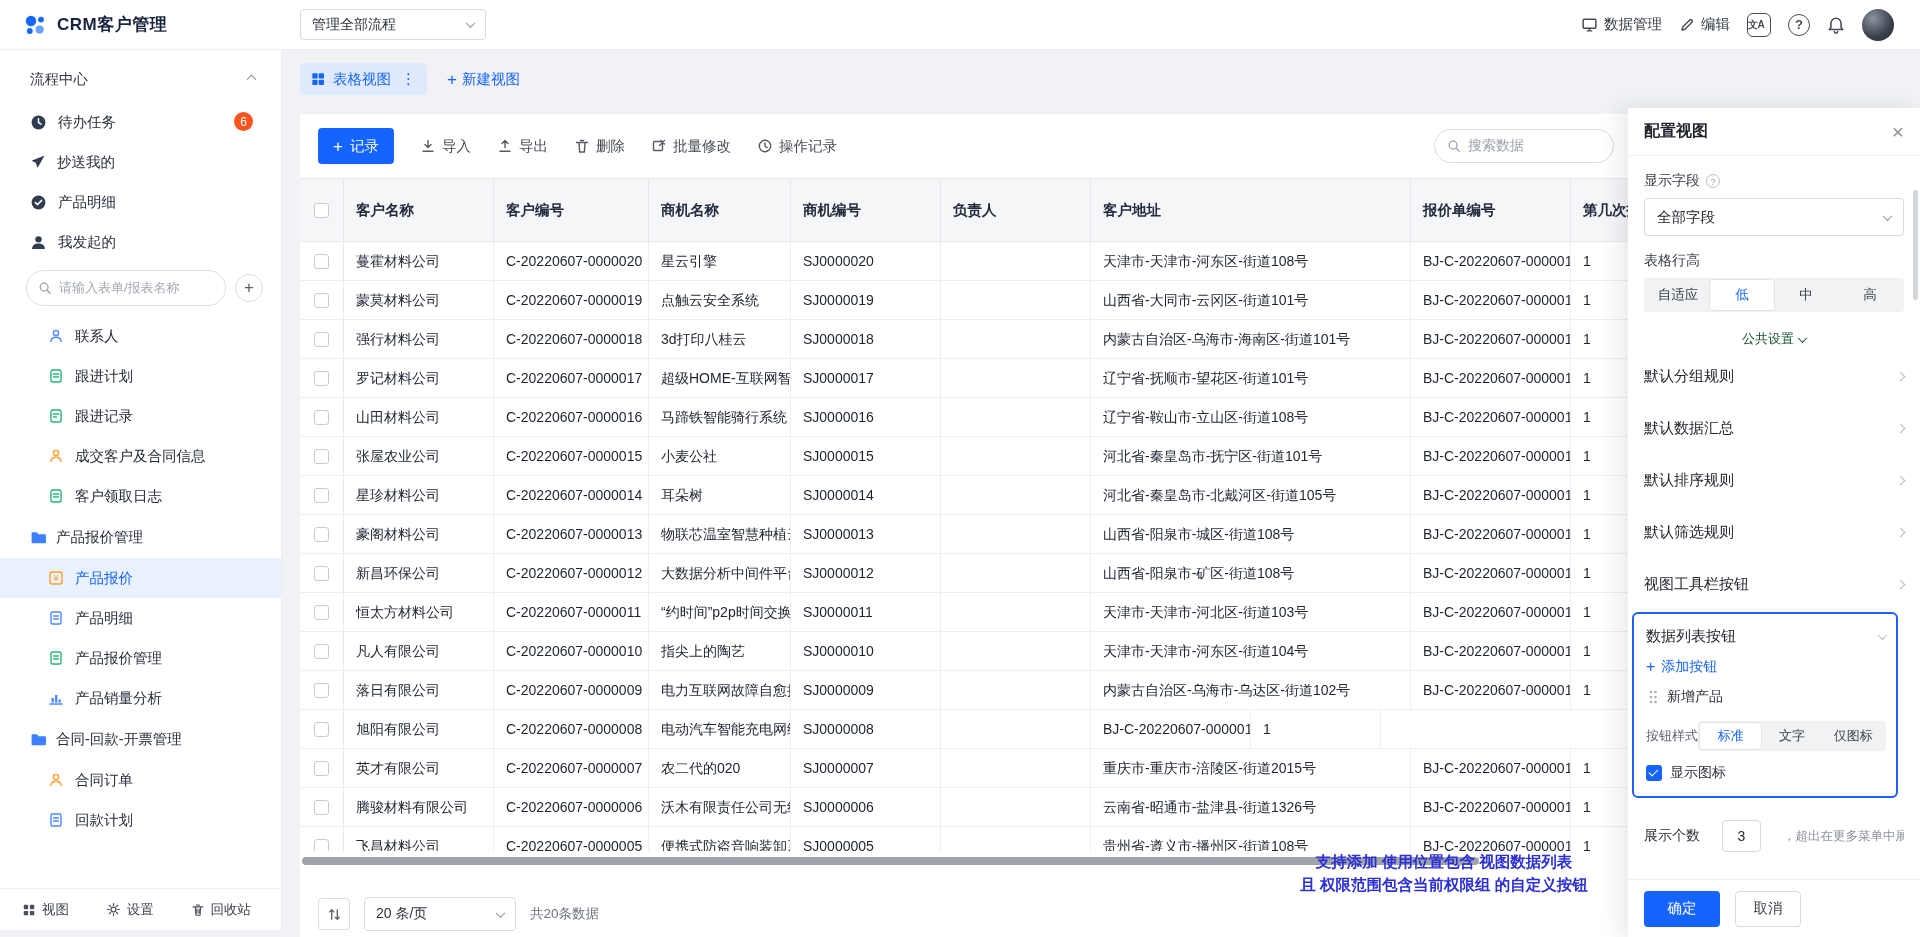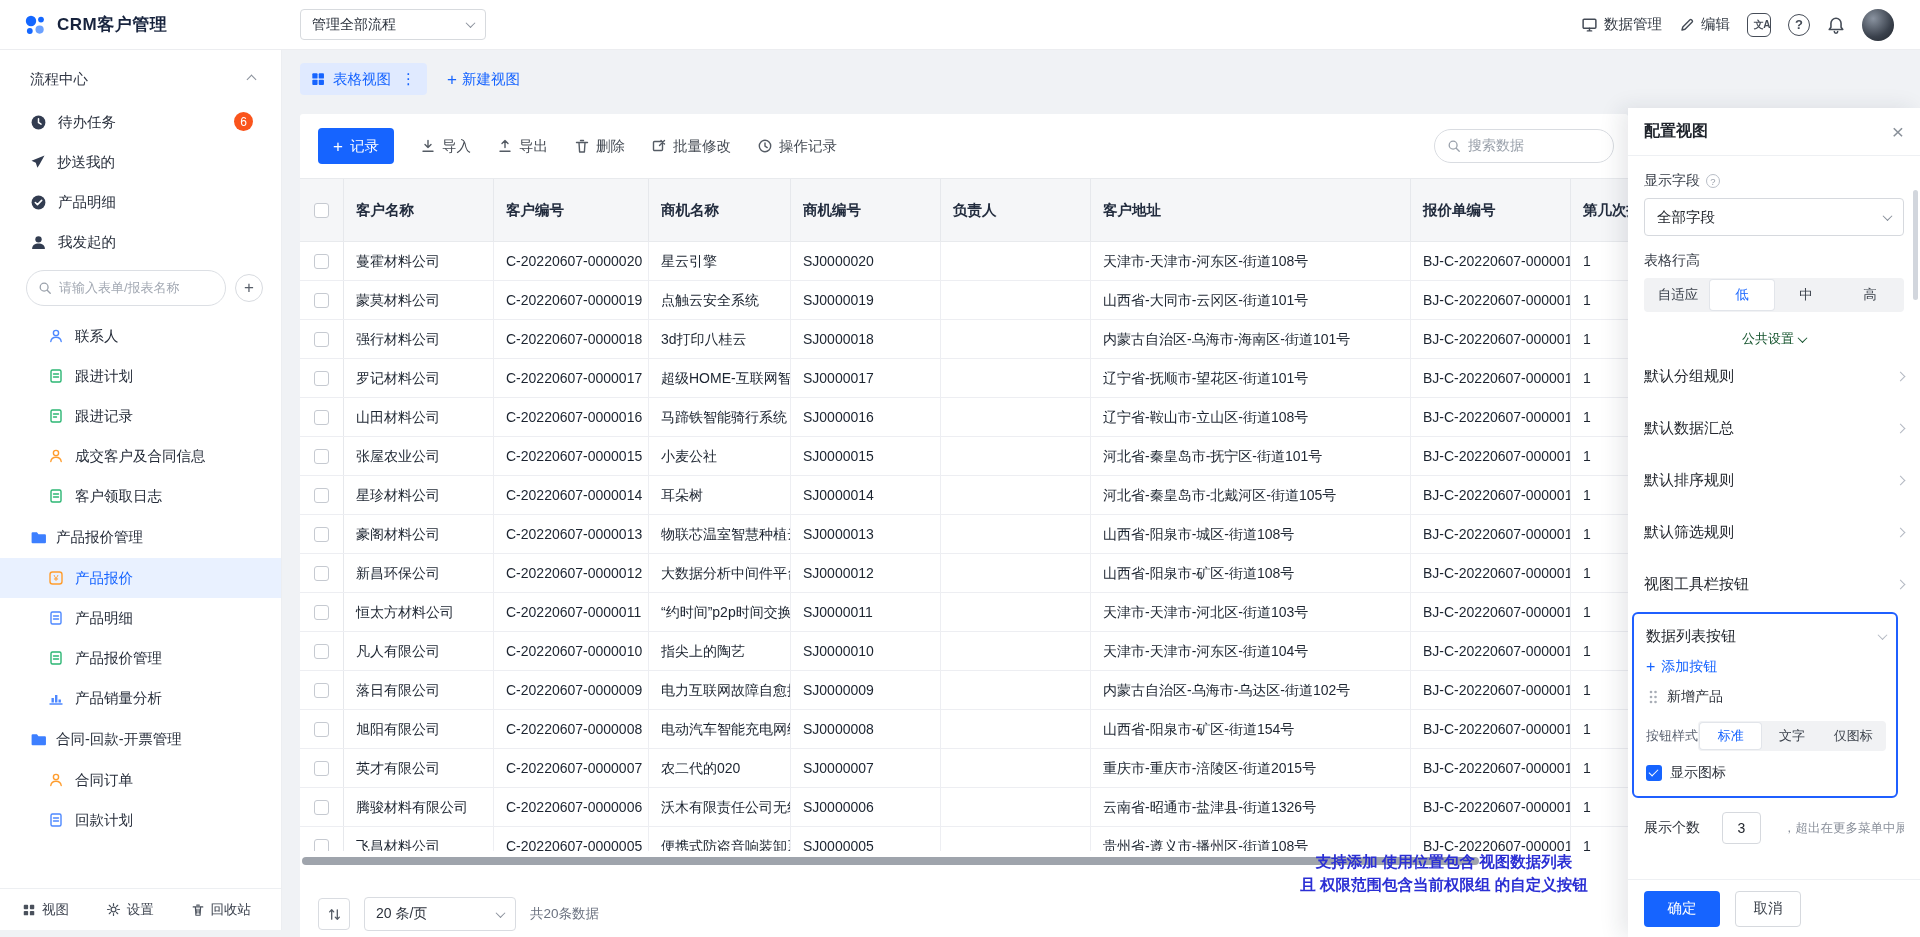--- a/index.html
+++ b/index.html
@@ -16,21 +16,21 @@
   
   .topbar{position:absolute;left:0;top:0;right:0;height:50px;background:#fff;border-bottom:1px solid #ecedf0;z-index:40;display:flex;align-items:center}
   .topbar-left{width:282px;display:flex;align-items:center;gap:11px;padding-left:24px;flex:none}
   .app-title{font-size:17px;font-weight:bold;color:#17233d;letter-spacing:.5px}
   .flow-select{margin-left:18px;width:186px;height:31px;border:1px solid #d7dade;border-radius:4px;background:#fff;
       display:flex;align-items:center;justify-content:space-between;padding:0 11px;font-size:14px;color:#2b323d;cursor:pointer}
   .flow-select .chev{color:#8a909b}
   .topbar-right{margin-left:auto;display:flex;align-items:center;gap:17px;padding-right:26px}
   .tb-item{display:flex;align-items:center;gap:6px;font-size:14.5px;color:#333a44;cursor:pointer}
   .tb-item svg{color:#444b56}
-  .tb-square{width:24px;height:24px;border:1.4px solid #454c57;border-radius:6px;display:flex;align-items:center;justify-content:flex-end;
+  .tb-square{width:24px;height:24px;border:1.4px solid #454c57;border-radius:6px;display:flex;align-items:center;justify-content:flex-start;
       font-size:10px;font-weight:bold;color:#454c57;cursor:pointer;letter-spacing:-.5px}
   .tb-circle{width:22px;height:22px;border:1.4px solid #454c57;border-radius:50%;display:flex;align-items:center;justify-content:center;
       font-size:13px;font-weight:bold;color:#454c57;cursor:pointer}
   .avatar{width:32px;height:32px;border-radius:50%;background:radial-gradient(circle at 35% 30%,#8a93a0,#3a414c 60%,#20252c);cursor:pointer}
 
   
   .sidebar{position:absolute;left:0;top:50px;bottom:7px;width:282px;background:#fff;border-right:1px solid #eceef1;z-index:30;display:flex;flex-direction:column}
   .side-scroll{flex:1;overflow:hidden;padding-top:6px}
   .side-head{height:46px;padding:0 26px 0 30px;display:flex;align-items:center;justify-content:space-between;font-size:14.5px;color:#303644;cursor:pointer}
   .side-head .chev{color:#8a909b}
@@ -117,21 +117,21 @@
   .add-btn-link{display:flex;align-items:center;gap:6px;color:#1664ff;font-size:14px;margin:0 0 12px;cursor:pointer}
   .add-btn-link .plus{font-size:16px;line-height:1}
   .drag-row{display:flex;align-items:center;gap:9px;font-size:14px;color:#2c313a;margin-bottom:15px;padding-left:2px;cursor:grab}
   .style-row{display:flex;align-items:center;justify-content:space-between;margin-bottom:13px}
   .style-row .lbl{font-size:13px;color:#5a6170}
   .seg.small{height:30px;width:188px}
   .seg.small .seg-opt{font-size:13px;padding:0 6px}
   .check-row{display:flex;align-items:center;gap:8px;font-size:14px;color:#2c313a;margin-bottom:10px}
   .checkbox-checked{width:16px;height:16px;background:#1664ff;border-radius:3px;position:relative;display:inline-block;cursor:pointer}
   .checkbox-checked::after{content:"";position:absolute;left:5px;top:2px;width:4px;height:8px;border-right:1.8px solid #fff;border-bottom:1.8px solid #fff;transform:rotate(45deg)}
-  .count-row{display:flex;align-items:center;gap:22px;margin-top:14px;white-space:nowrap}
+  .count-row{display:flex;align-items:center;gap:22px;margin-top:22px;white-space:nowrap}
   .count-row .lbl{font-size:14px;color:#2c313a}
   .count-input{width:44px;height:32px;border:1px solid #d6d9de;border-radius:4px;display:flex;align-items:center;justify-content:center;
       font-size:14px;color:#23272e;cursor:text}
   .count-suffix{font-size:12.5px;color:#8a909b;overflow:hidden}
   .panel-foot{height:58px;flex:none;display:flex;align-items:center;gap:15px;padding:0 16px;border-top:1px solid #eef0f3}
   .btn-confirm{width:76px;height:36px;border:none;border-radius:4px;background:#1664ff;color:#fff;font-size:14.5px;cursor:pointer;font-family:inherit}
   .btn-cancel{width:66px;height:36px;border:1px solid #d6d9de;border-radius:4px;background:#fff;color:#3c424c;font-size:14.5px;cursor:pointer;font-family:inherit}
   .panel-vthumb{position:absolute;right:2px;top:82px;width:5px;height:110px;background:#d2d6dd;border-radius:3px;cursor:pointer}
 </style>
 </head>
@@ -592,21 +592,20 @@
           </div>
           <div class="tr">
             <div class="td-check">
               <span class="checkbox"></span>
             </div>
             <div class="td" style="width: 150px;">旭阳有限公司</div>
             <div class="td" style="width: 155px;">C-20220607-0000008</div>
             <div class="td" style="width: 142px;">电动汽车智能充电网络</div>
             <div class="td" style="width: 150px;">SJ0000008</div>
             <div class="td" style="width: 150px;"></div>
-            <div class="td" style="width: 320px;">山西省-阳泉市-矿区-街道154号</div>
             <div class="td" style="width: 160px;">BJ-C-20220607-000001</div>
             <div class="td" style="width: 130px;">1</div>
           </div>
           <div class="tr">
             <div class="td-check">
               <span class="checkbox"></span>
             </div>
             <div class="td" style="width: 150px;">英才有限公司</div>
             <div class="td" style="width: 155px;">C-20220607-0000007</div>
             <div class="td" style="width: 142px;">农二代的020</div>

